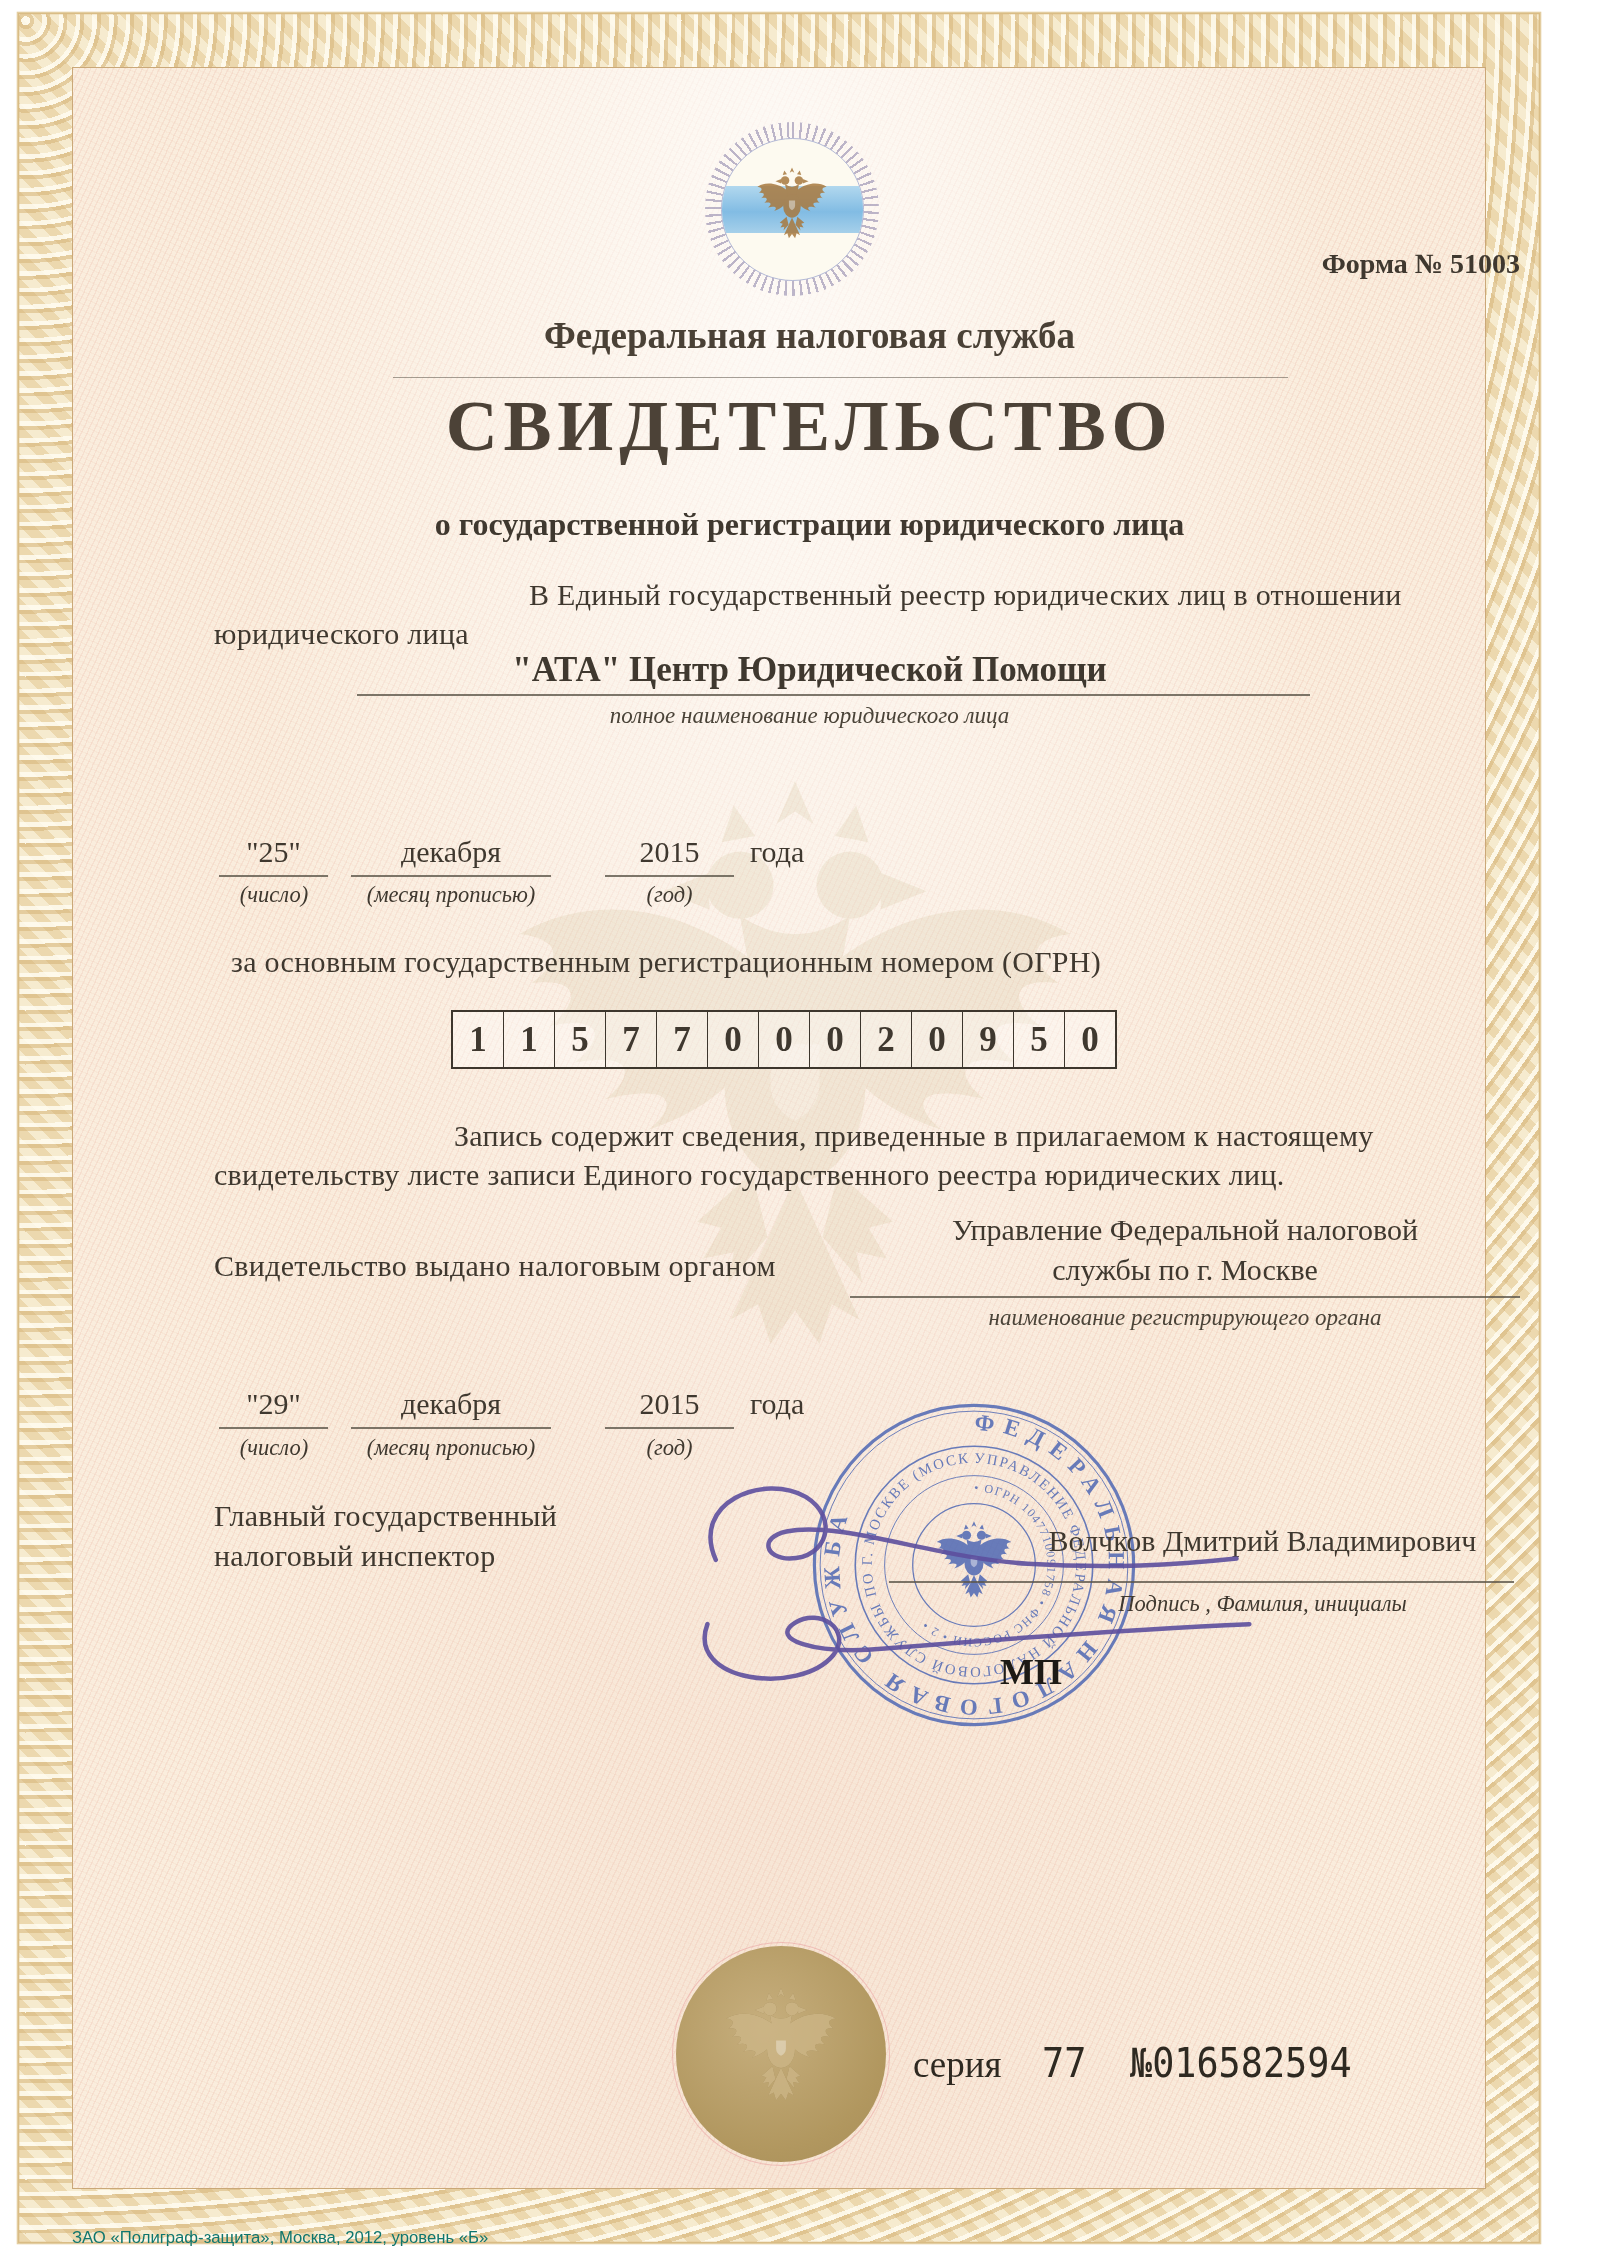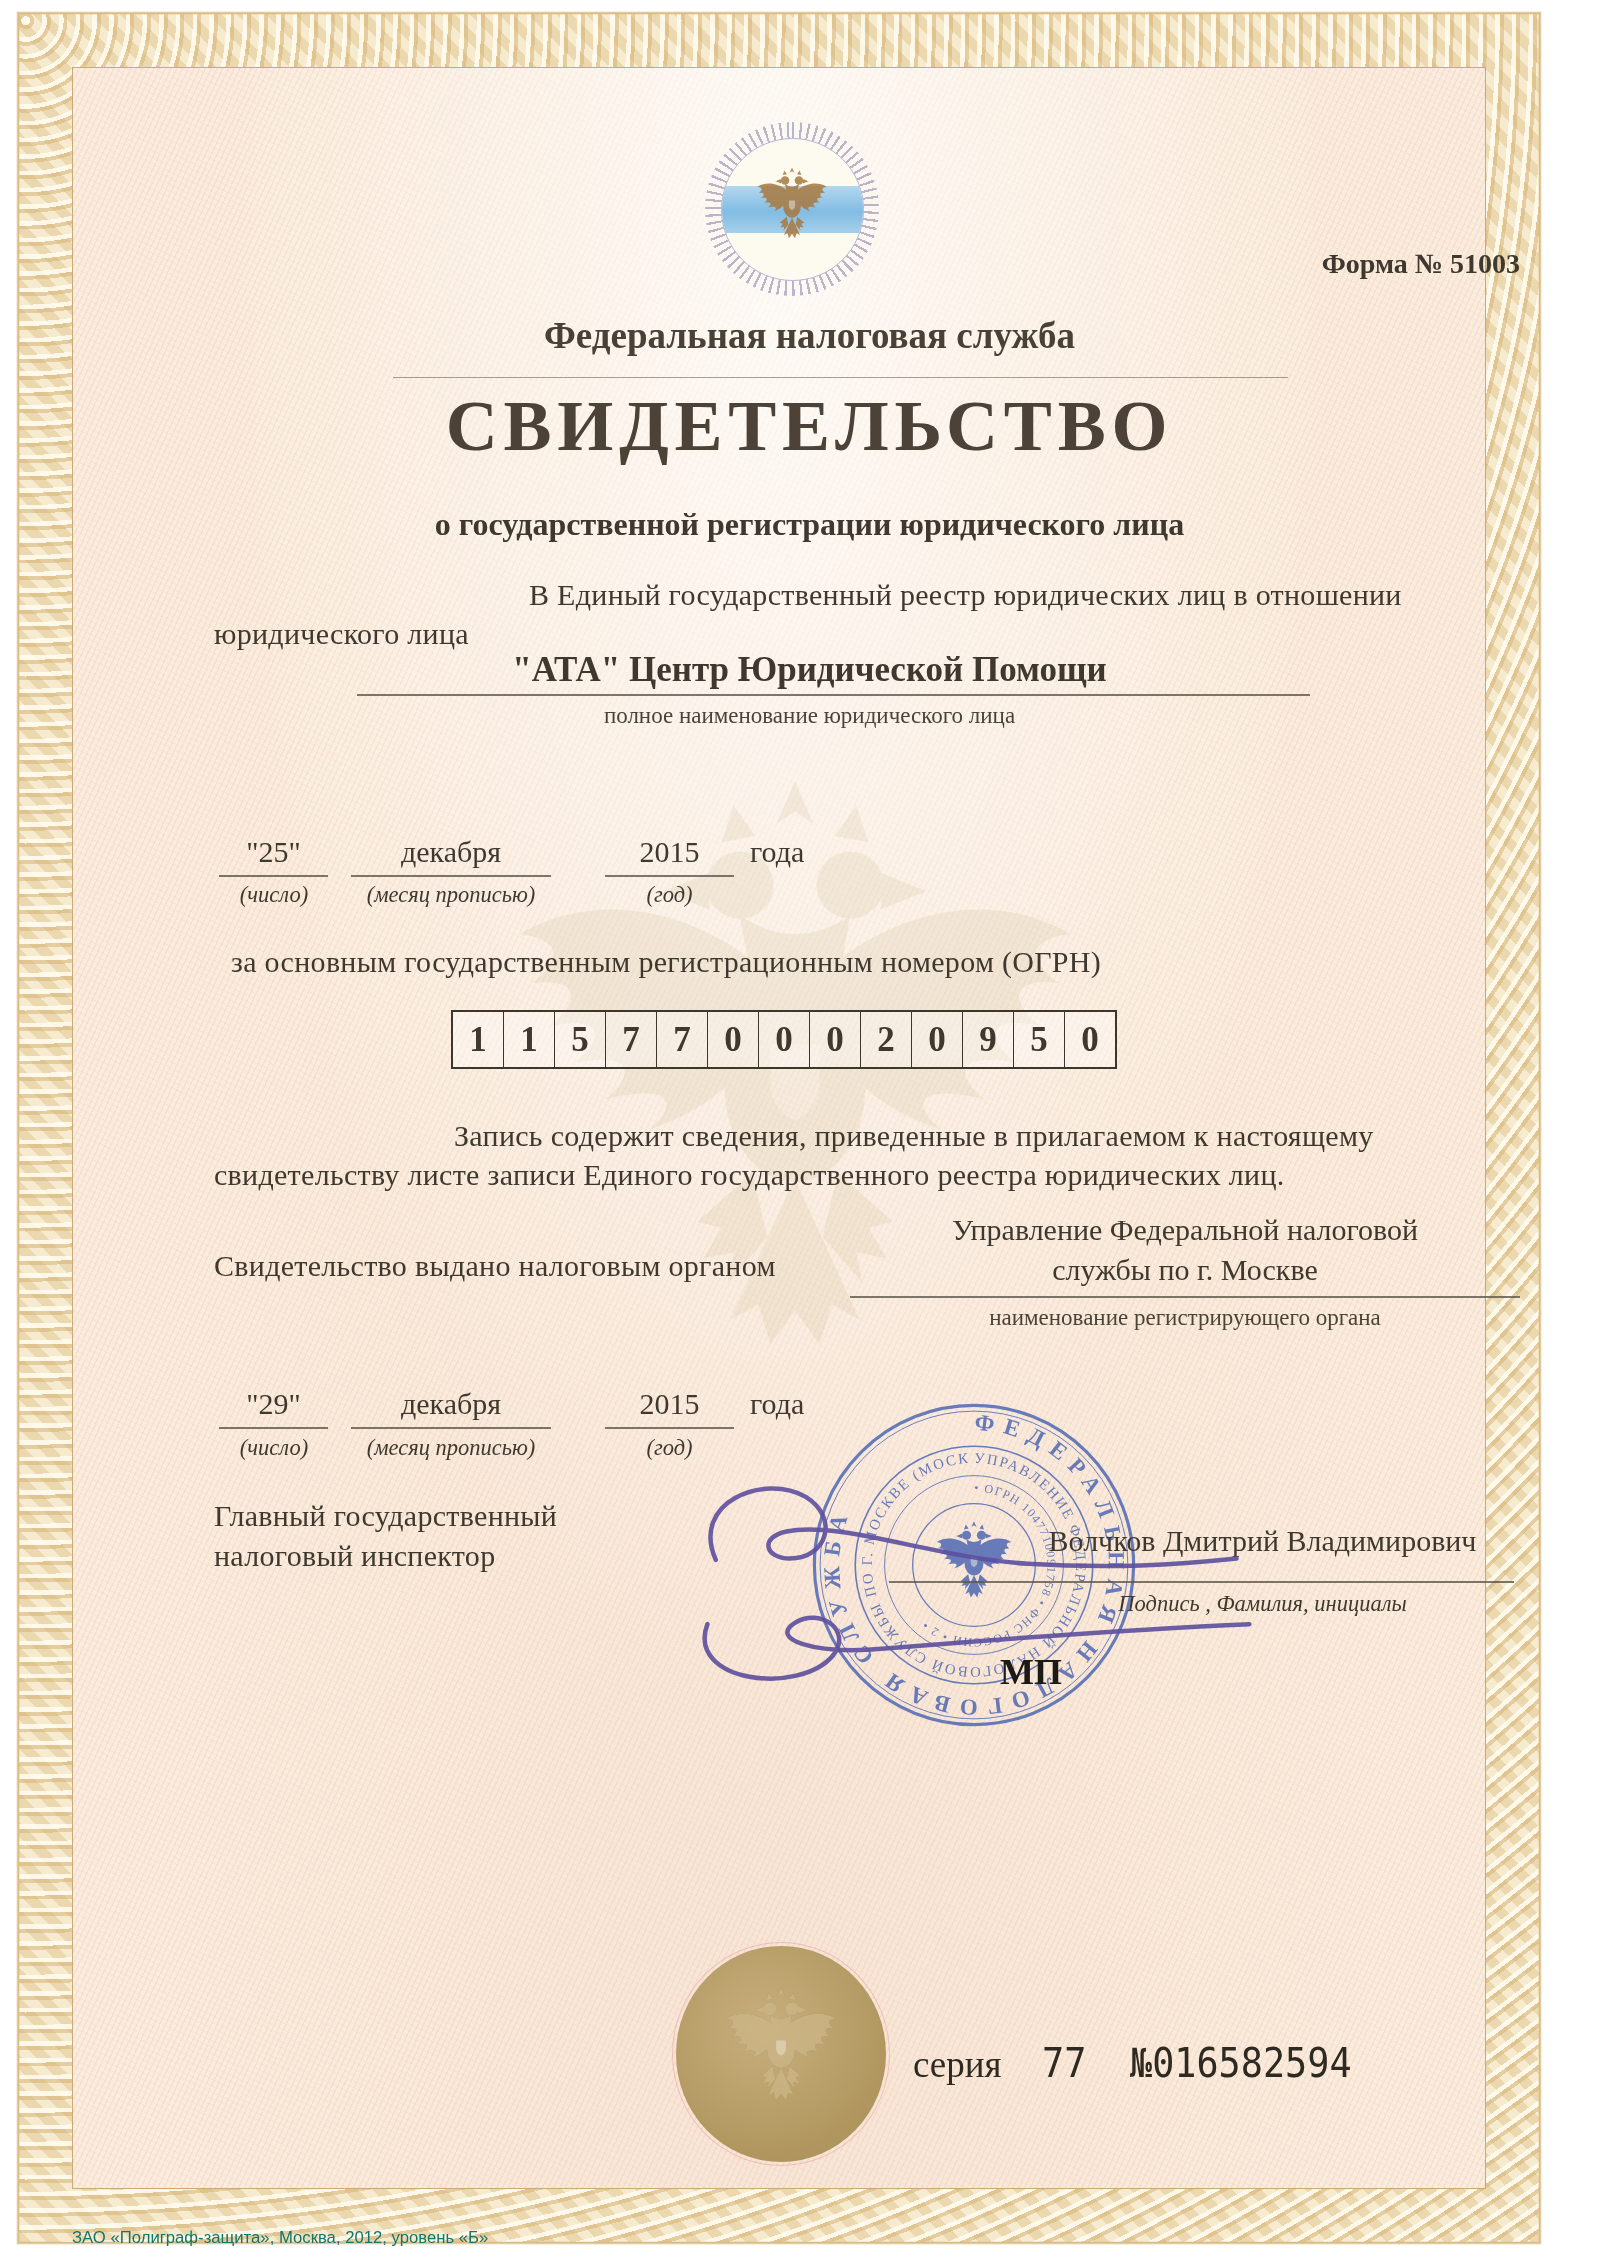--- a/index.html
+++ b/index.html
@@ -29,21 +29,21 @@
       repeating-linear-gradient(115deg, rgba(238,196,180,.33) 0 1.3px, rgba(255,255,255,0) 1.3px 5.2px),
       repeating-linear-gradient(25deg, rgba(243,216,196,.28) 0 1.3px, rgba(255,255,255,0) 1.3px 5.8px),
       radial-gradient(ellipse at 50% 92%, rgba(244,221,205,.5), rgba(255,255,255,0) 60%);
     border:1.9px solid #caa878;
   }
   .abs{position:absolute;}
   .ctr{left:0;width:1619px;text-align:center;}
   .b{font-weight:bold;}
   .rule{background:#5d564a;height:1.9px;opacity:.8;}
   .body-txt{font-size:30px;letter-spacing:0.3px;}
-  .cap{font-size:23px;color:#4a4338;}
+  .cap{font-size:23px;font-style:italic;color:#4a4338;}
   
   .watermark{color:#b7a468;opacity:.13;z-index:0;}
   
   .emblem{
     left:705px;top:122px;width:174px;height:174px;border-radius:50%;
     background:repeating-conic-gradient(rgba(124,114,158,.5) 0deg 1.6deg, rgba(255,255,255,0) 1.6deg 5.4deg);
     z-index:1;
   }
   .emblem-inner{
     position:absolute;inset:15.5px;border-radius:50%;

